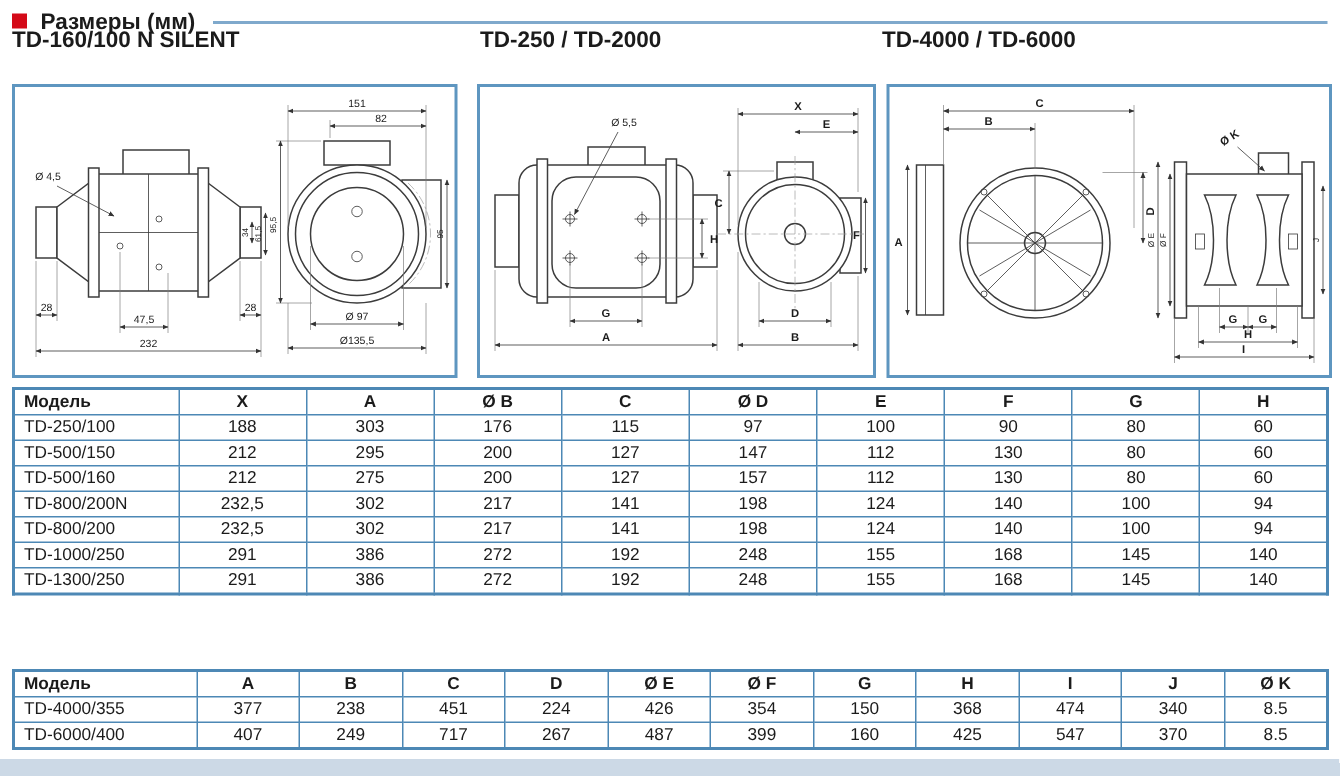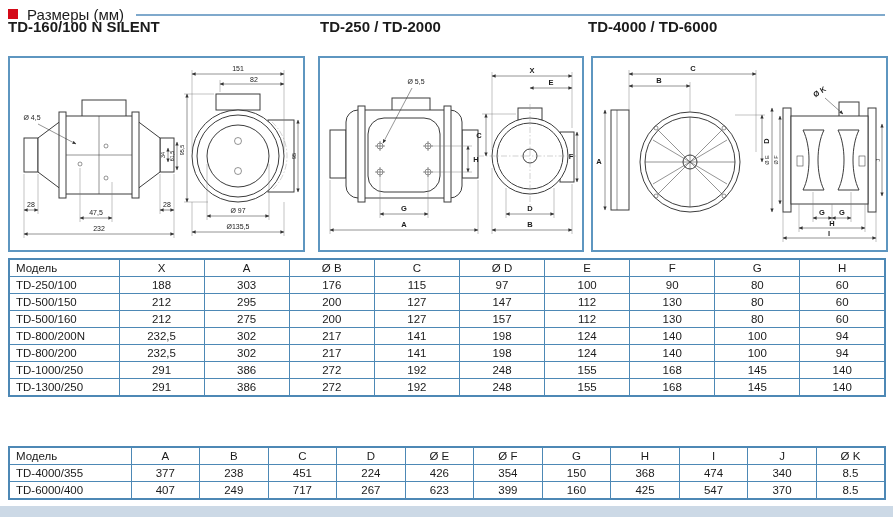--- a/index.html
+++ b/index.html
@@ -3,21 +3,21 @@
 <meta charset="utf-8">
 <style>
   html,body{margin:0;padding:0;background:#fff;}
   .page{position:relative;width:893px;height:517px;background:#ffffff;
         font-family:"Liberation Sans",sans-serif;color:#1b1b1b;overflow:hidden;}
 
   
   .section-header{position:absolute;left:8px;top:3px;right:8px;height:22px;
                   display:flex;align-items:center;}
   .bullet{width:10px;height:10px;background:#d40a18;display:inline-block;margin-right:9px;flex:0 0 auto;}
-  .section-title{font-size:15px;font-weight:normal;margin:0;white-space:nowrap;}
+  .section-title{font-size:15px;font-weight:bold;margin:0;white-space:nowrap;}
   .rule{flex:1 1 auto;height:2px;background:#7fa9cc;margin-left:12px;margin-top:2px;}
 
   
   .dt{position:absolute;top:18px;font-size:15px;font-weight:bold;white-space:nowrap;}
   .dt1{left:8px;} .dt2{left:320px;} .dt3{left:588px;text-align:right;}
 
   
   .panel{position:absolute;top:56px;border:2px solid #5e96c0;background:#fff;margin:0;padding:0;}
   .panel svg{display:block;}
   .p1{left:8px;width:293px;height:192px;}
@@ -35,21 +35,21 @@
   text.dlab-b{font-size:7.5px;font-weight:bold;fill:#1b1b1b;text-anchor:middle;font-family:"Liberation Sans",sans-serif;}
   text.dsm{font-size:5.5px;fill:#1b1b1b;text-anchor:middle;font-family:"Liberation Sans",sans-serif;}
 
   
   table{position:absolute;left:8px;border-collapse:collapse;table-layout:fixed;
         width:878px;background:#fff;font-size:11.5px;color:#1b1b1b;
         border:2px solid #4d88b5;}
   .t1{top:258px;} .t2{top:446px;}
   th,td{border:1px solid #4d88b5;height:16px;padding:0 3px;text-align:center;
         font-weight:normal;white-space:nowrap;overflow:hidden;}
-  th{font-weight:normal;}
+  th{font-weight:bold;}
   .model-col{text-align:left;padding-left:6px;}
 
   .bottom-strip{position:absolute;left:0;top:506px;width:893px;height:11px;background:#ccd9e6;}
 </style>
 </head>
 <body>
 
 <div class="page">
 
   <header class="section-header">
@@ -441,21 +441,21 @@
           <td>474</td>
           <td>340</td>
           <td>8.5</td>
         </tr>
         <tr>
           <td class="model-col">TD-6000/400</td>
           <td>407</td>
           <td>249</td>
           <td>717</td>
           <td>267</td>
-          <td>623</td>
+          <td>487</td>
           <td>399</td>
           <td>160</td>
           <td>425</td>
           <td>547</td>
           <td>370</td>
           <td>8.5</td>
         </tr>
       </tbody>
     </table>
 

